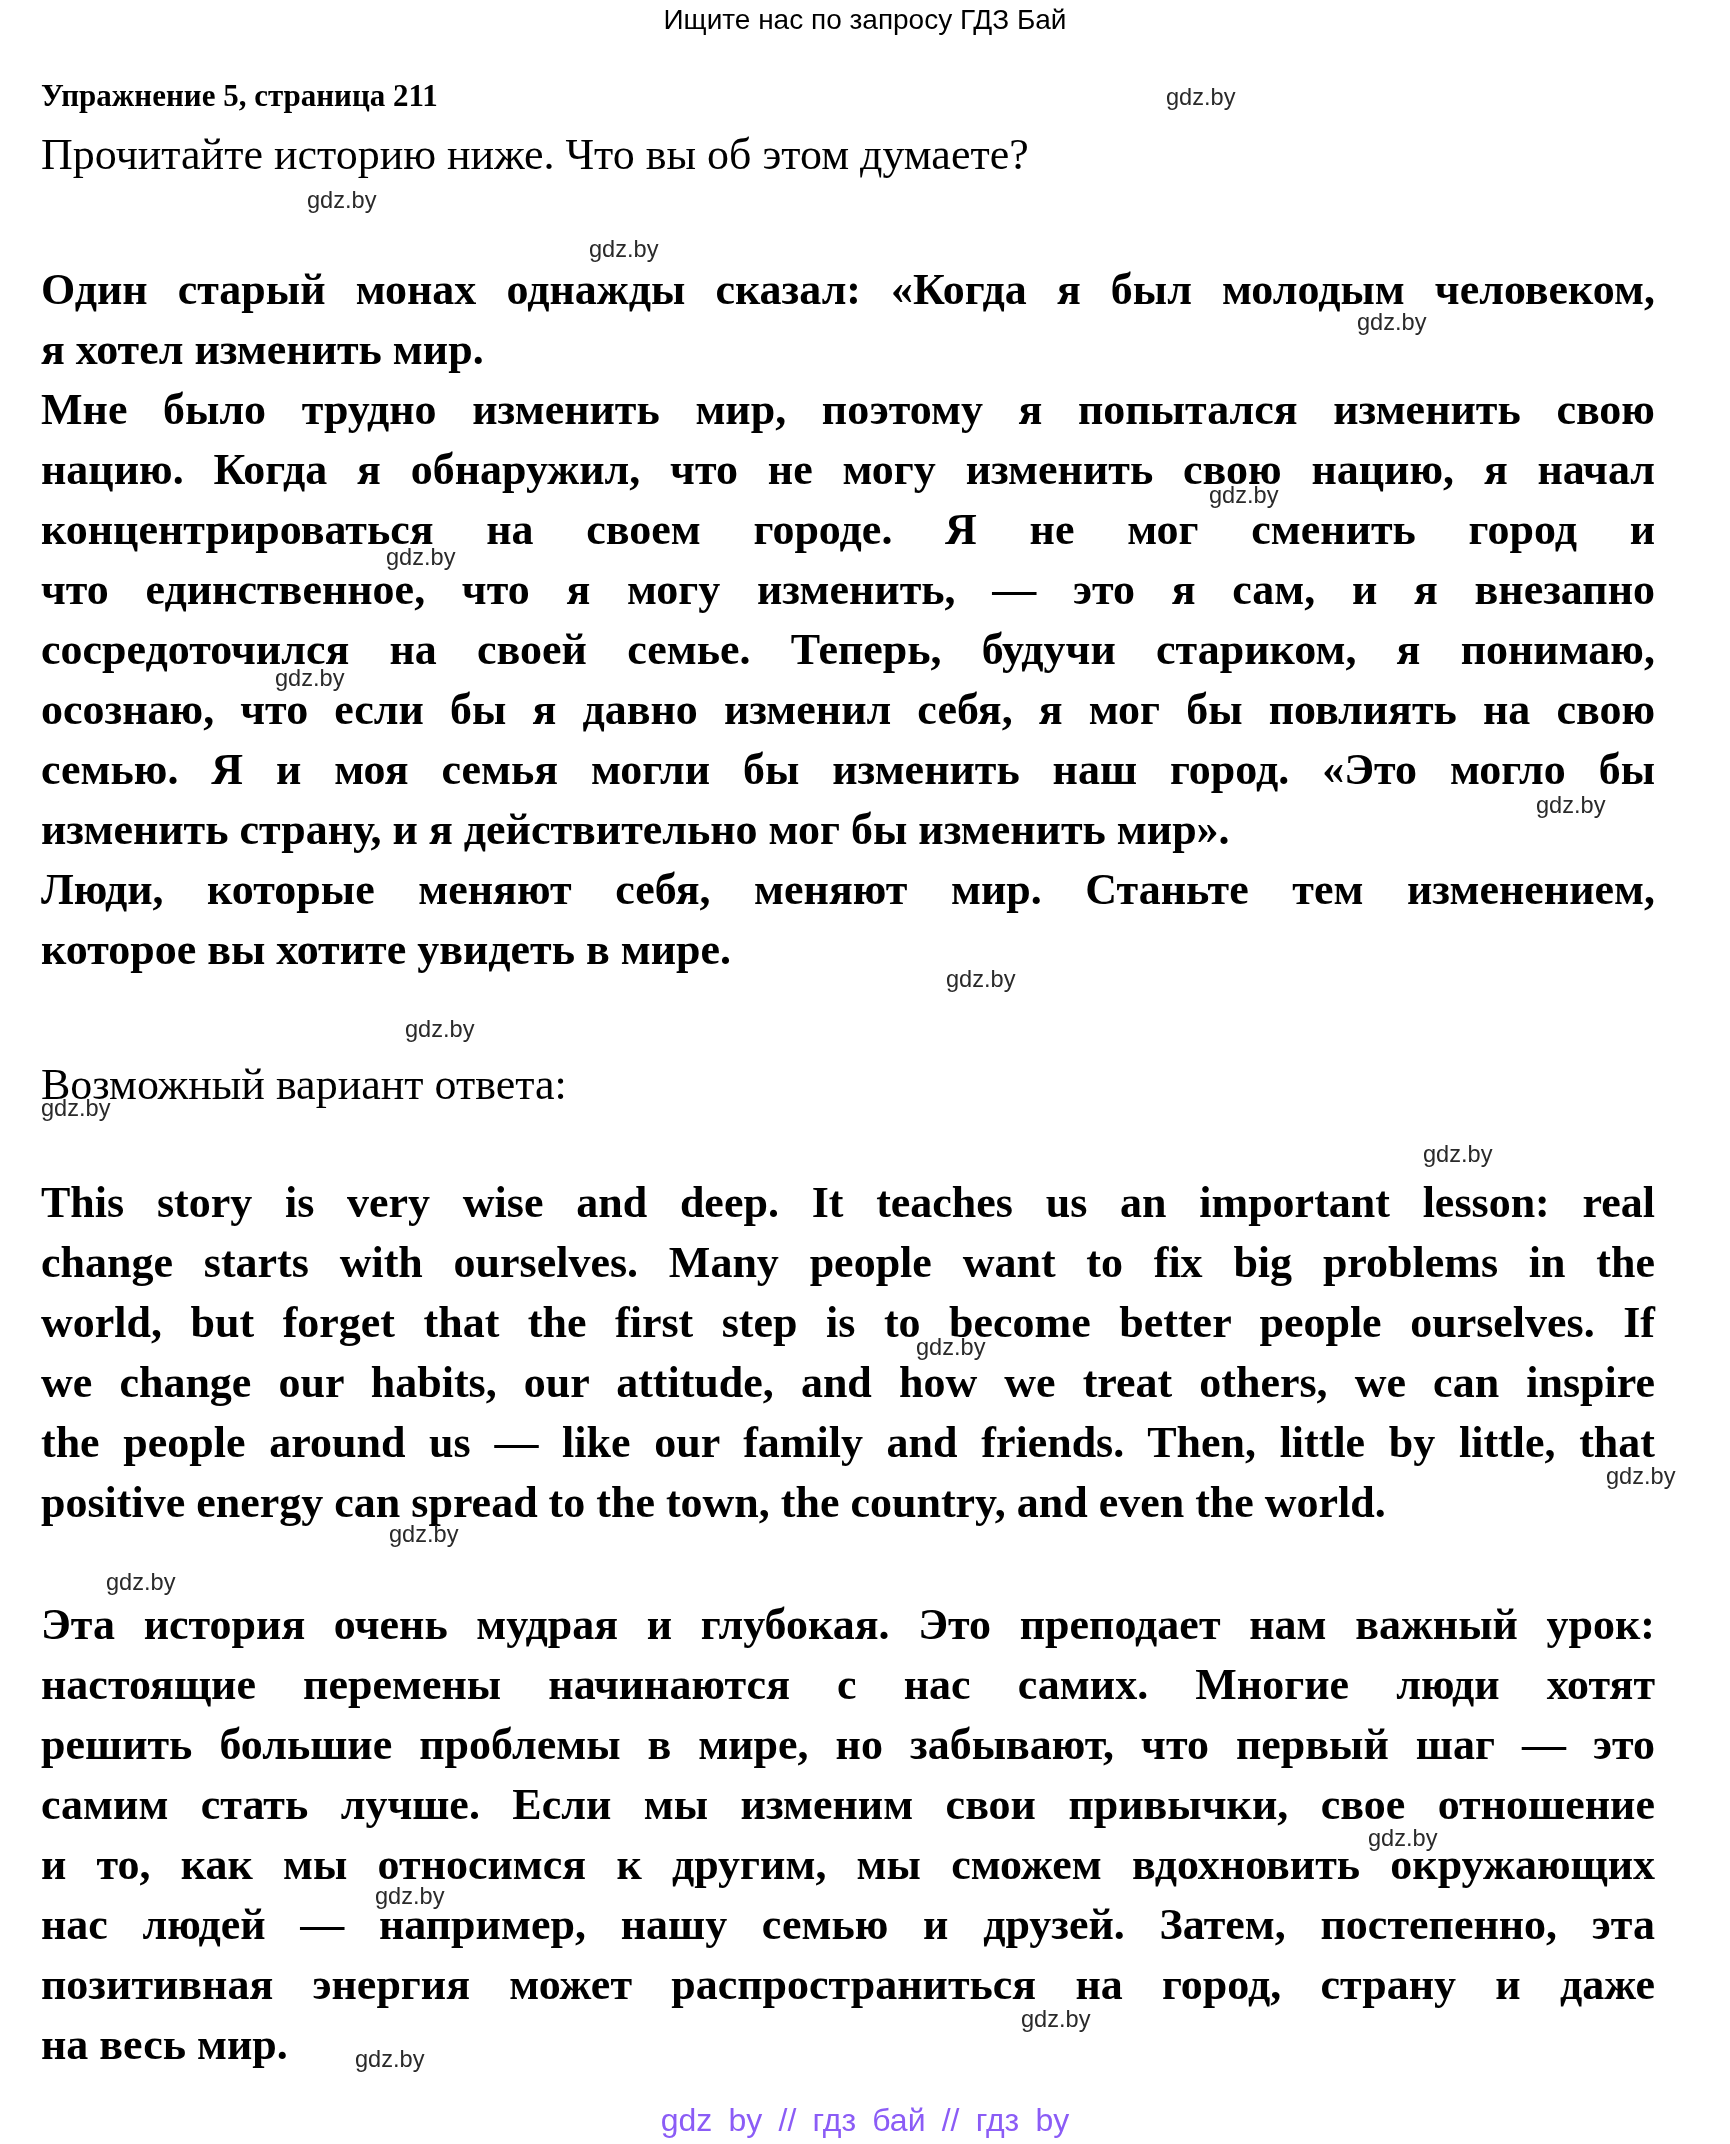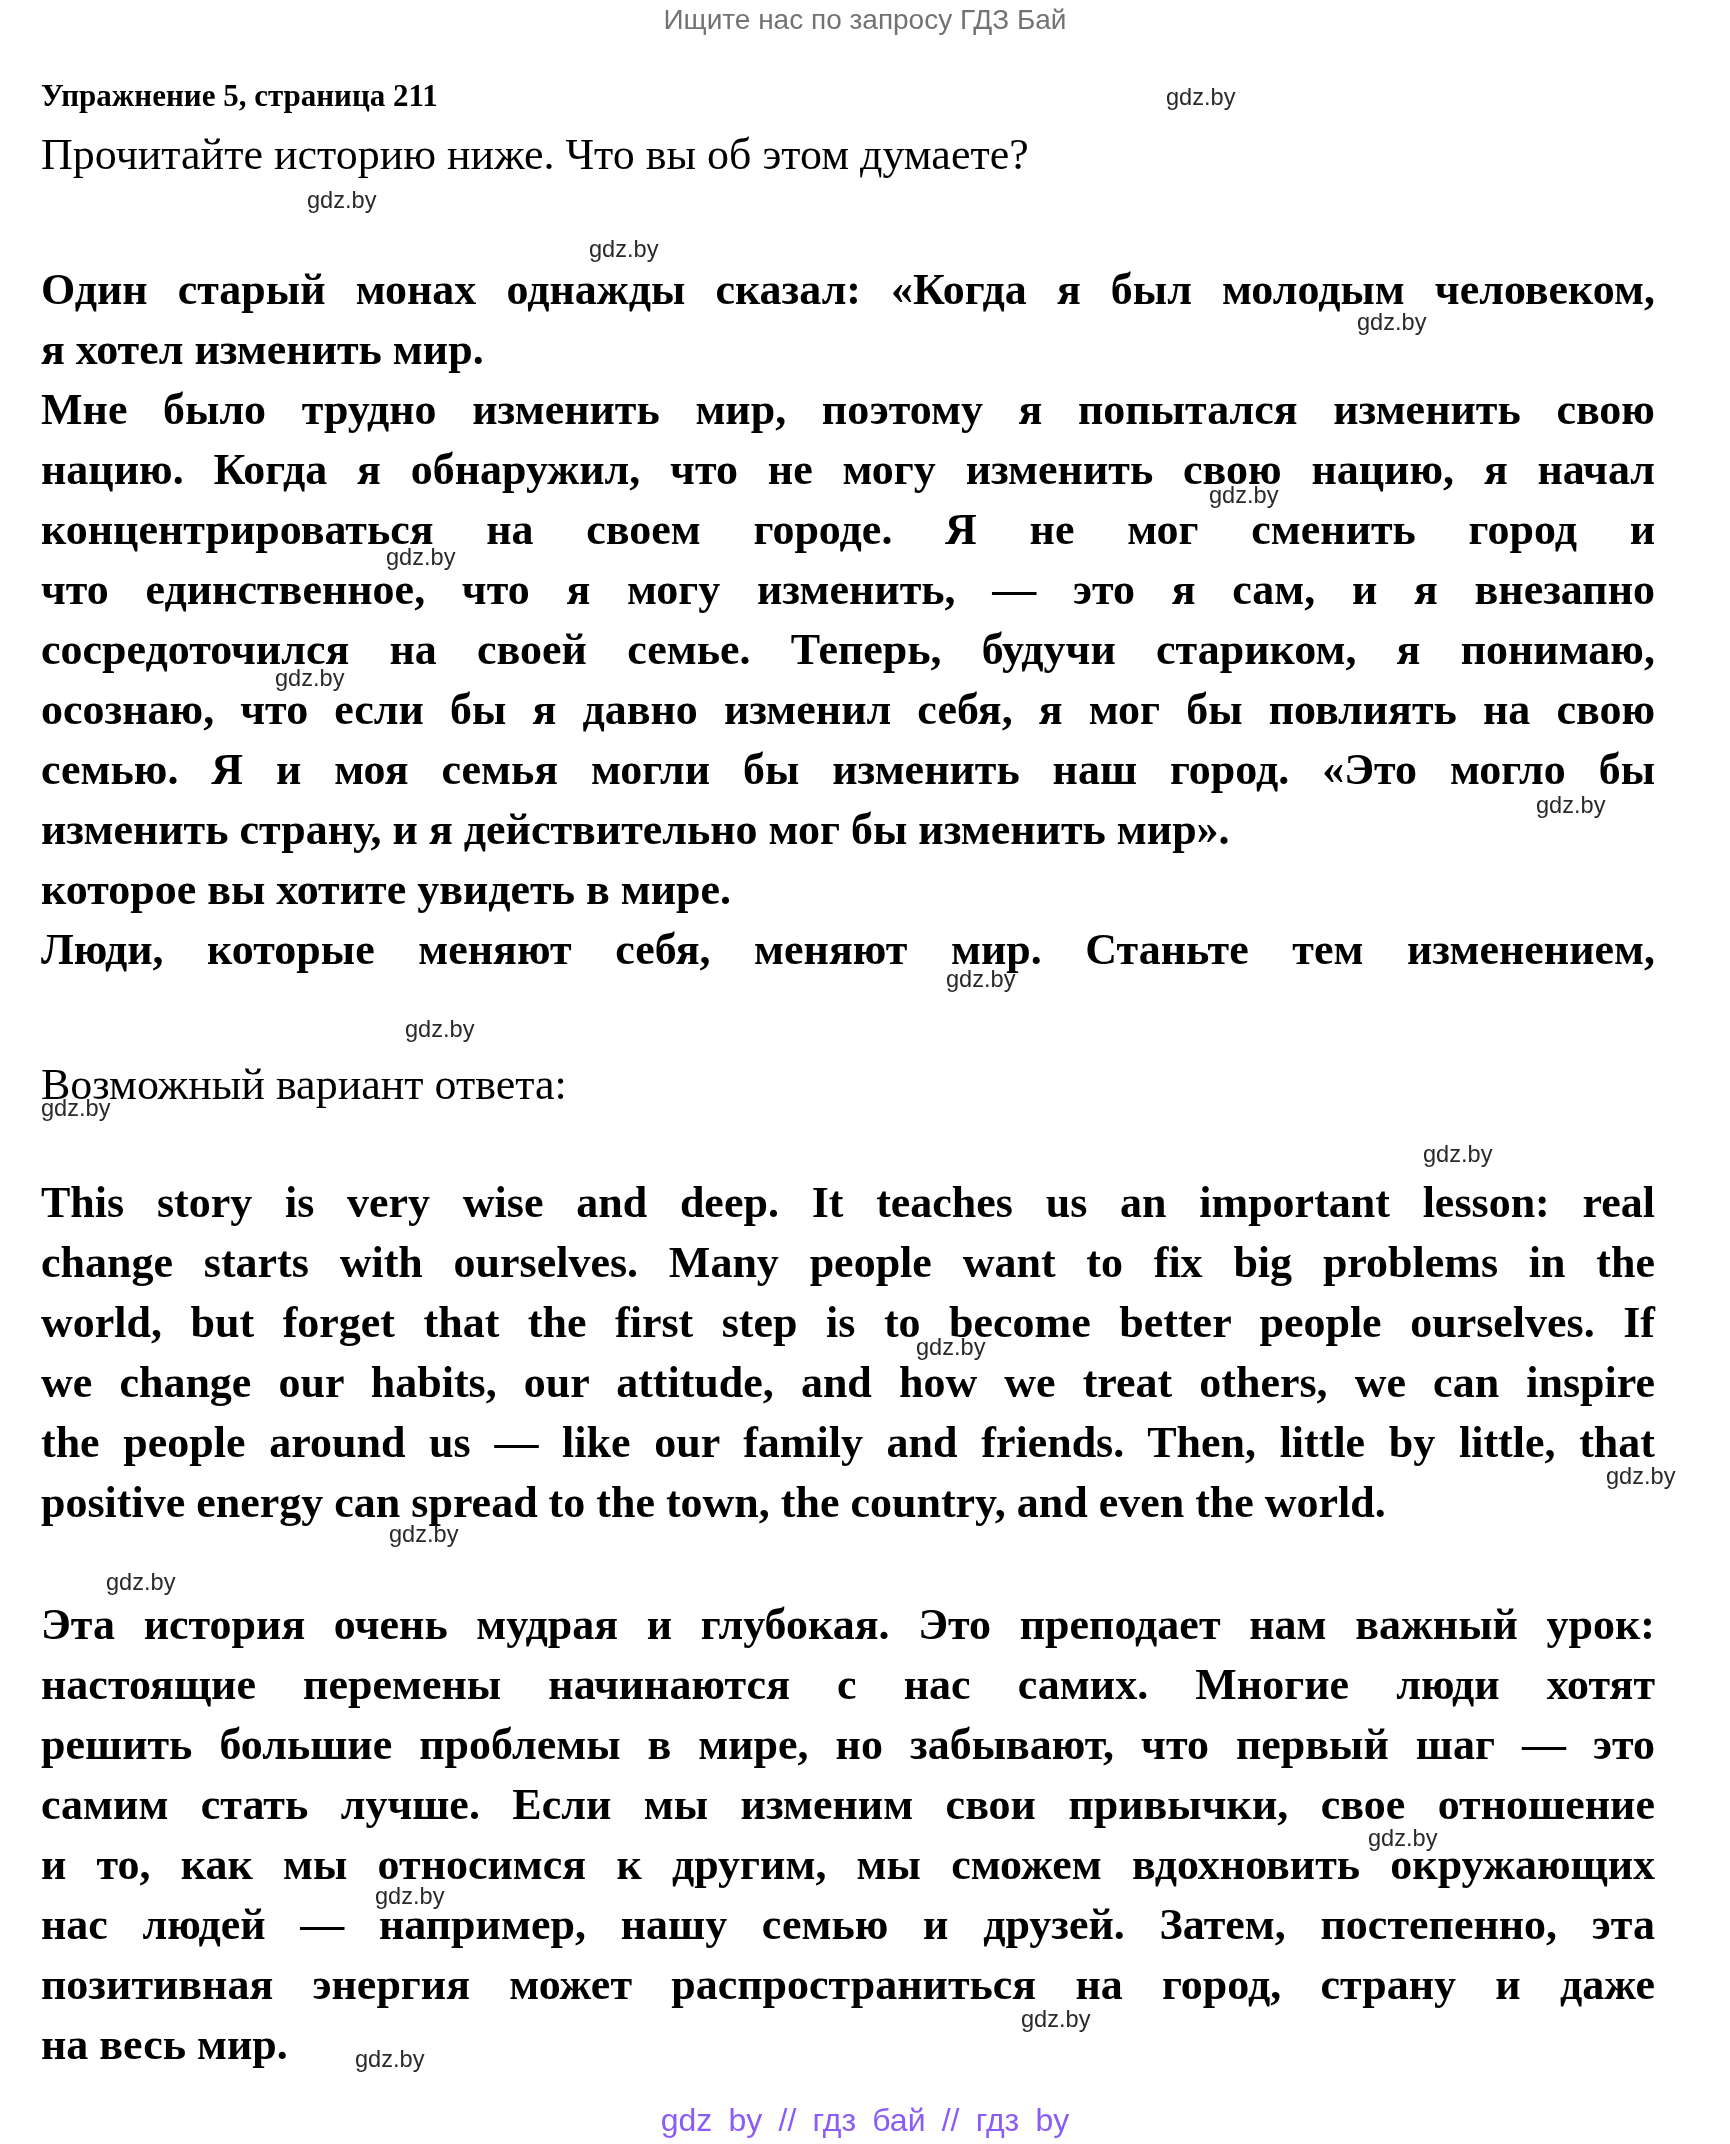--- a/index.html
+++ b/index.html
@@ -34,40 +34,40 @@
     text-align:center;
     font-family:"Liberation Sans", sans-serif;
     font-size:32px; line-height:35px; word-spacing:7.3px;
   }
 </style>
 </head>
 <body>
 
 <div class="page" style="color: rgb(0, 0, 0);">
 
-  <div class="banner" style="color: #737373;">Ищите нас по запросу ГДЗ Бай</div>
+  <div class="banner" style="color: #000000;">Ищите нас по запросу ГДЗ Бай</div>
 
   <div class="content">
     <div class="title">Упражнение 5, страница 211</div>
 
     <div class="subtitle">Прочитайте историю ниже. Что вы об этом думаете?</div>
 
     <div class="story">
         <div class="line j">Один старый монах однажды сказал: «Когда я был молодым человеком,</div>
         <div class="line nl">я хотел изменить мир.</div>
         <div class="line j">Мне было трудно изменить мир, поэтому я попытался изменить свою</div>
         <div class="line j">нацию. Когда я обнаружил, что не могу изменить свою нацию, я начал</div>
         <div class="line j">концентрироваться на своем городе.  Я не мог сменить город и</div>
         <div class="line j">что единственное, что я могу изменить, — это я сам, и я внезапно</div>
         <div class="line j">сосредоточился на своей семье. Теперь, будучи стариком, я понимаю,</div>
         <div class="line j">осознаю, что если бы я давно изменил себя, я мог бы повлиять на свою</div>
         <div class="line j">семью. Я и моя семья могли бы изменить наш город. «Это могло бы</div>
         <div class="line nl">изменить страну, и я действительно мог бы изменить мир».</div>
+        <div class="line j">Люди, которые меняют себя, меняют мир. Станьте тем изменением,</div>
         <div class="line nl">которое вы хотите увидеть в мире.</div>
-        <div class="line j">Люди, которые меняют себя, меняют мир. Станьте тем изменением,</div>
       </div>
 
     <div class="answer-label">Возможный вариант ответа:</div>
 
     <div class="answer-en">
         <div class="line j">This story is very wise and deep. It teaches us an important lesson: real</div>
         <div class="line j">change starts with ourselves. Many people want to fix big problems in the</div>
         <div class="line j">world, but forget that the first step is to become better people ourselves. If</div>
         <div class="line j">we change our habits, our attitude, and how we treat others, we can inspire</div>
         <div class="line j">the people around us — like our family and friends. Then, little by little, that</div>

